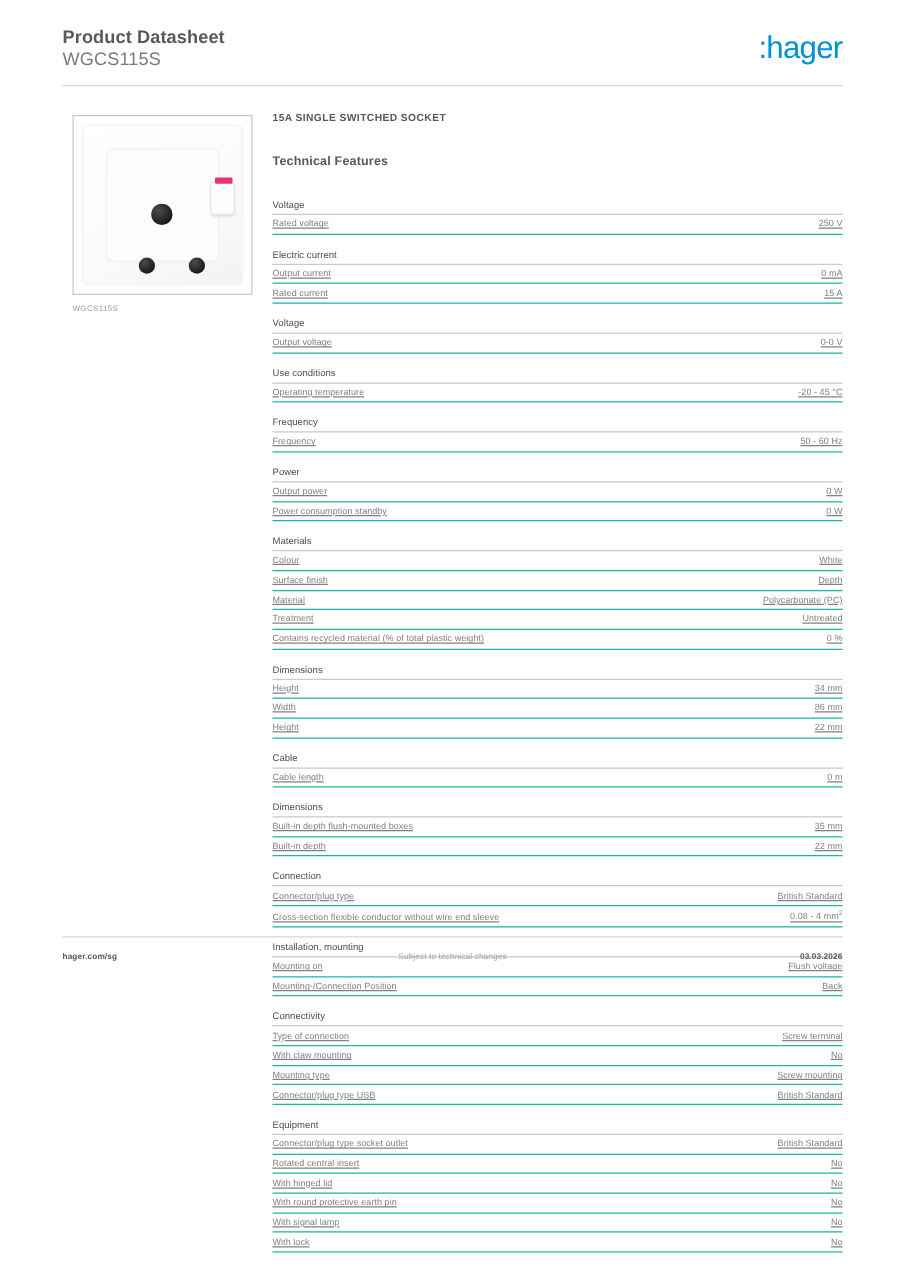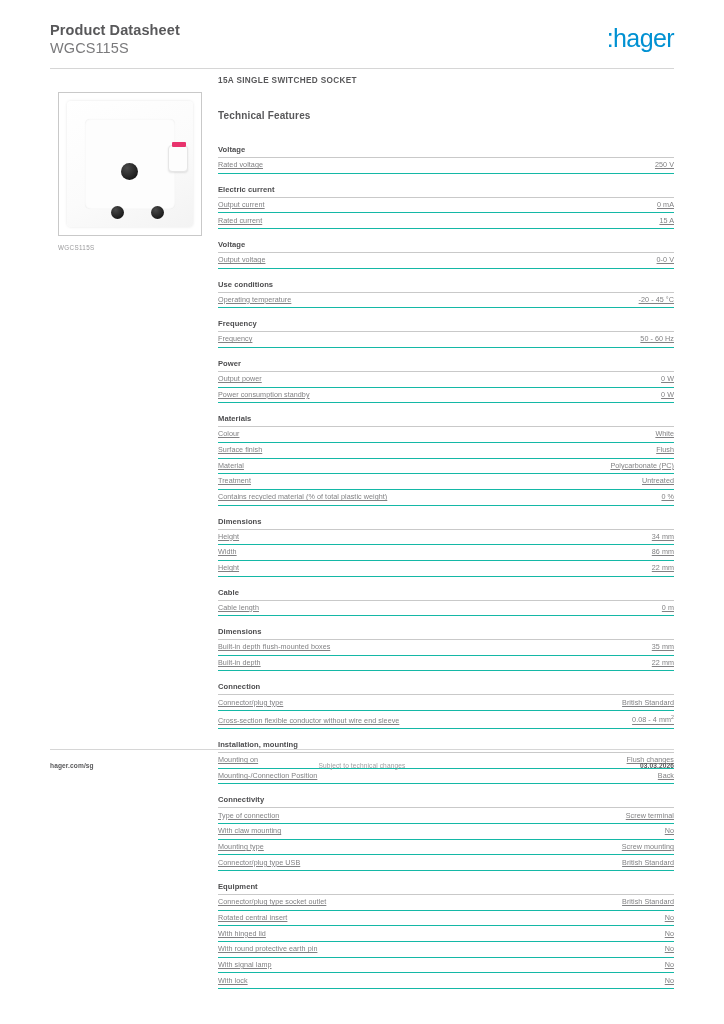--- a/index.html
+++ b/index.html
@@ -104,41 +104,41 @@
   }
 
   .img-caption {
     margin-top: 8px;
     font-size: 6.3px;
     color: #9a9a9c;
     letter-spacing: 0.35px;
   }
 
   
-  .right-col { position: absolute; left: 218px; top: 76px; width: 456px; }
+  .right-col { position: absolute; left: 218px; top: 90px; width: 456px; }
 
   .product-name {
     font-size: 8.2px;
     font-weight: bold;
     color: #58585a;
     letter-spacing: 0.35px;
     margin-bottom: 25px;
   }
   .section-label {
     font-size: 10px;
     font-weight: bold;
     color: #58585a;
     letter-spacing: 0.15px;
     margin-bottom: 24px;
   }
 
   .group { margin-bottom: 11px; }
   .group-title {
     font-size: 7.6px;
-    font-weight: bold;
+    font-weight: normal;
     color: #4d4d4f;
     letter-spacing: 0.05px;
     padding-bottom: 3px;
     border-bottom: 1px solid #c9c9c9;
   }
   .row {
     display: flex;
     justify-content: space-between;
     align-items: baseline;
     font-size: 7.2px;
@@ -254,21 +254,21 @@
           </div>
         </div>
         <div class="group">
           <div class="group-title">Materials</div>
           <div class="row">
             <div class="k">Colour</div>
             <div class="v">White</div>
           </div>
           <div class="row">
             <div class="k">Surface finish</div>
-            <div class="v">Flush</div>
+            <div class="v">Depth</div>
           </div>
           <div class="row">
             <div class="k">Material</div>
             <div class="v">Polycarbonate (PC)</div>
           </div>
           <div class="row">
             <div class="k">Treatment</div>
             <div class="v">Untreated</div>
           </div>
           <div class="row">
@@ -317,21 +317,21 @@
           </div>
           <div class="row">
             <div class="k">Cross-section flexible conductor without wire end sleeve</div>
             <div class="v"><span>0.08 - 4 mm</span><sup>2</sup></div>
           </div>
         </div>
         <div class="group">
           <div class="group-title">Installation, mounting</div>
           <div class="row">
             <div class="k">Mounting on</div>
-            <div class="v">Flush changes</div>
+            <div class="v">Flush voltage</div>
           </div>
           <div class="row">
             <div class="k">Mounting-/Connection Position</div>
             <div class="v">Back</div>
           </div>
         </div>
         <div class="group">
           <div class="group-title">Connectivity</div>
           <div class="row">
             <div class="k">Type of connection</div>

